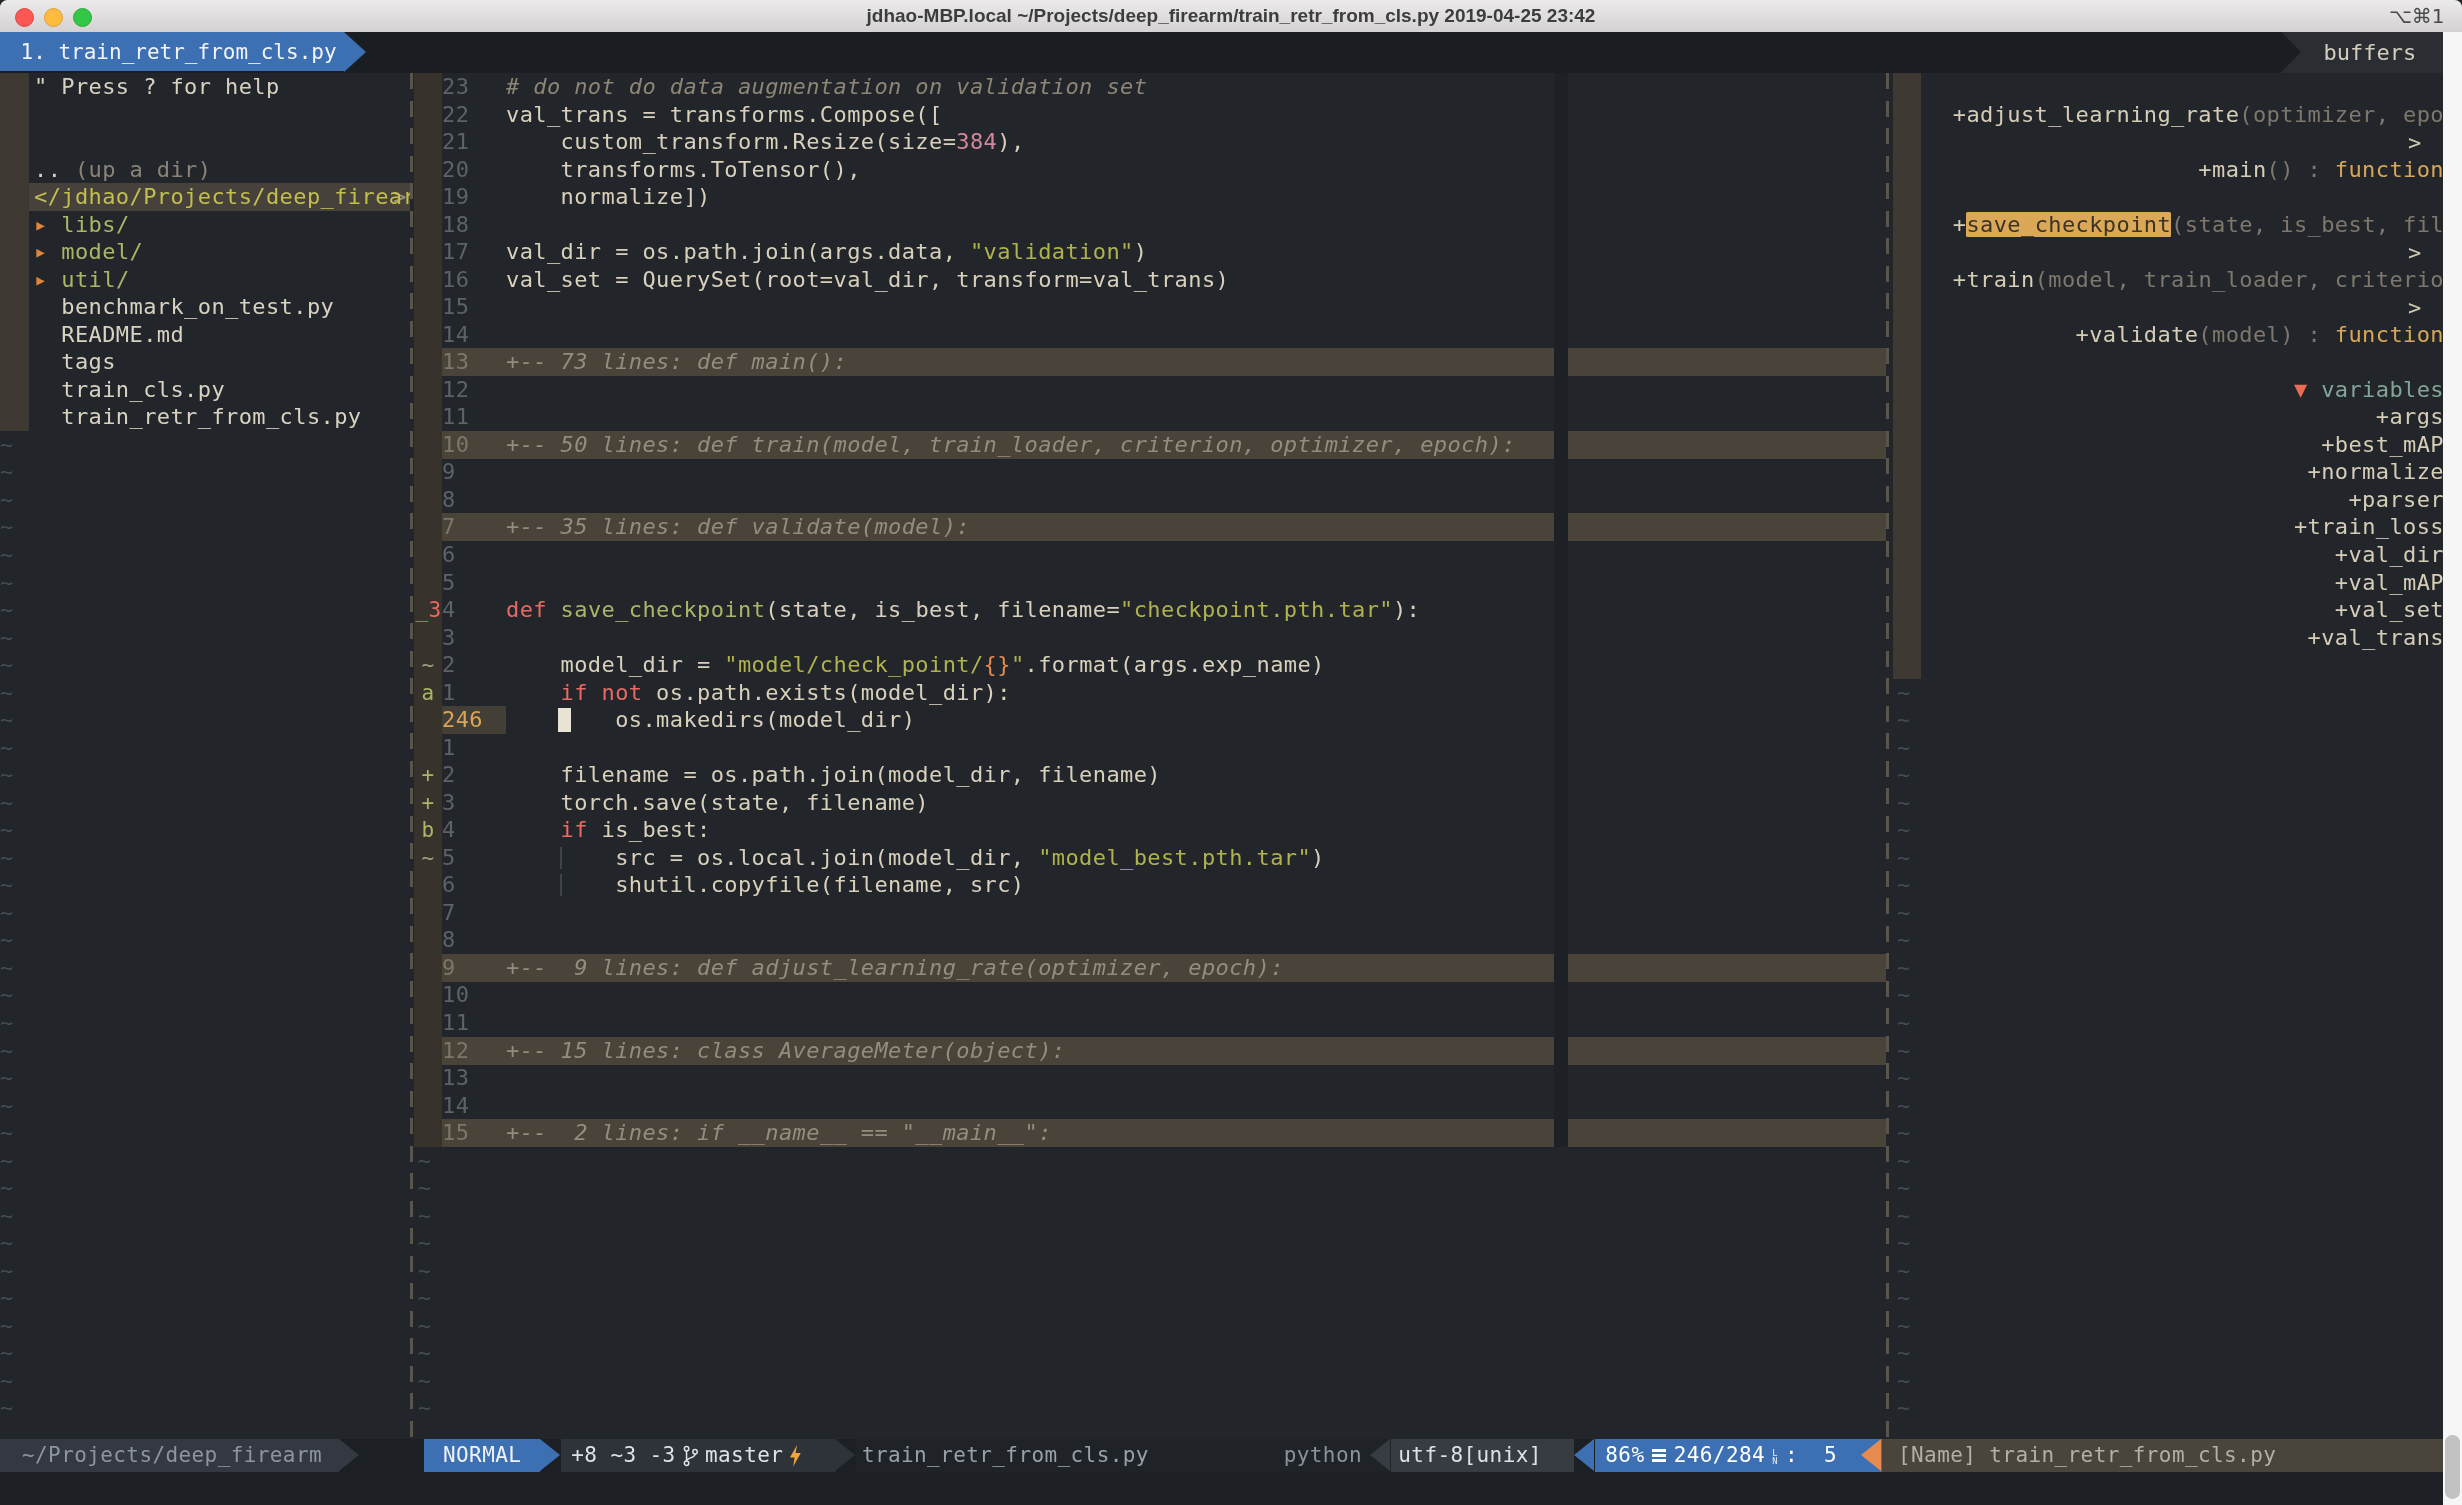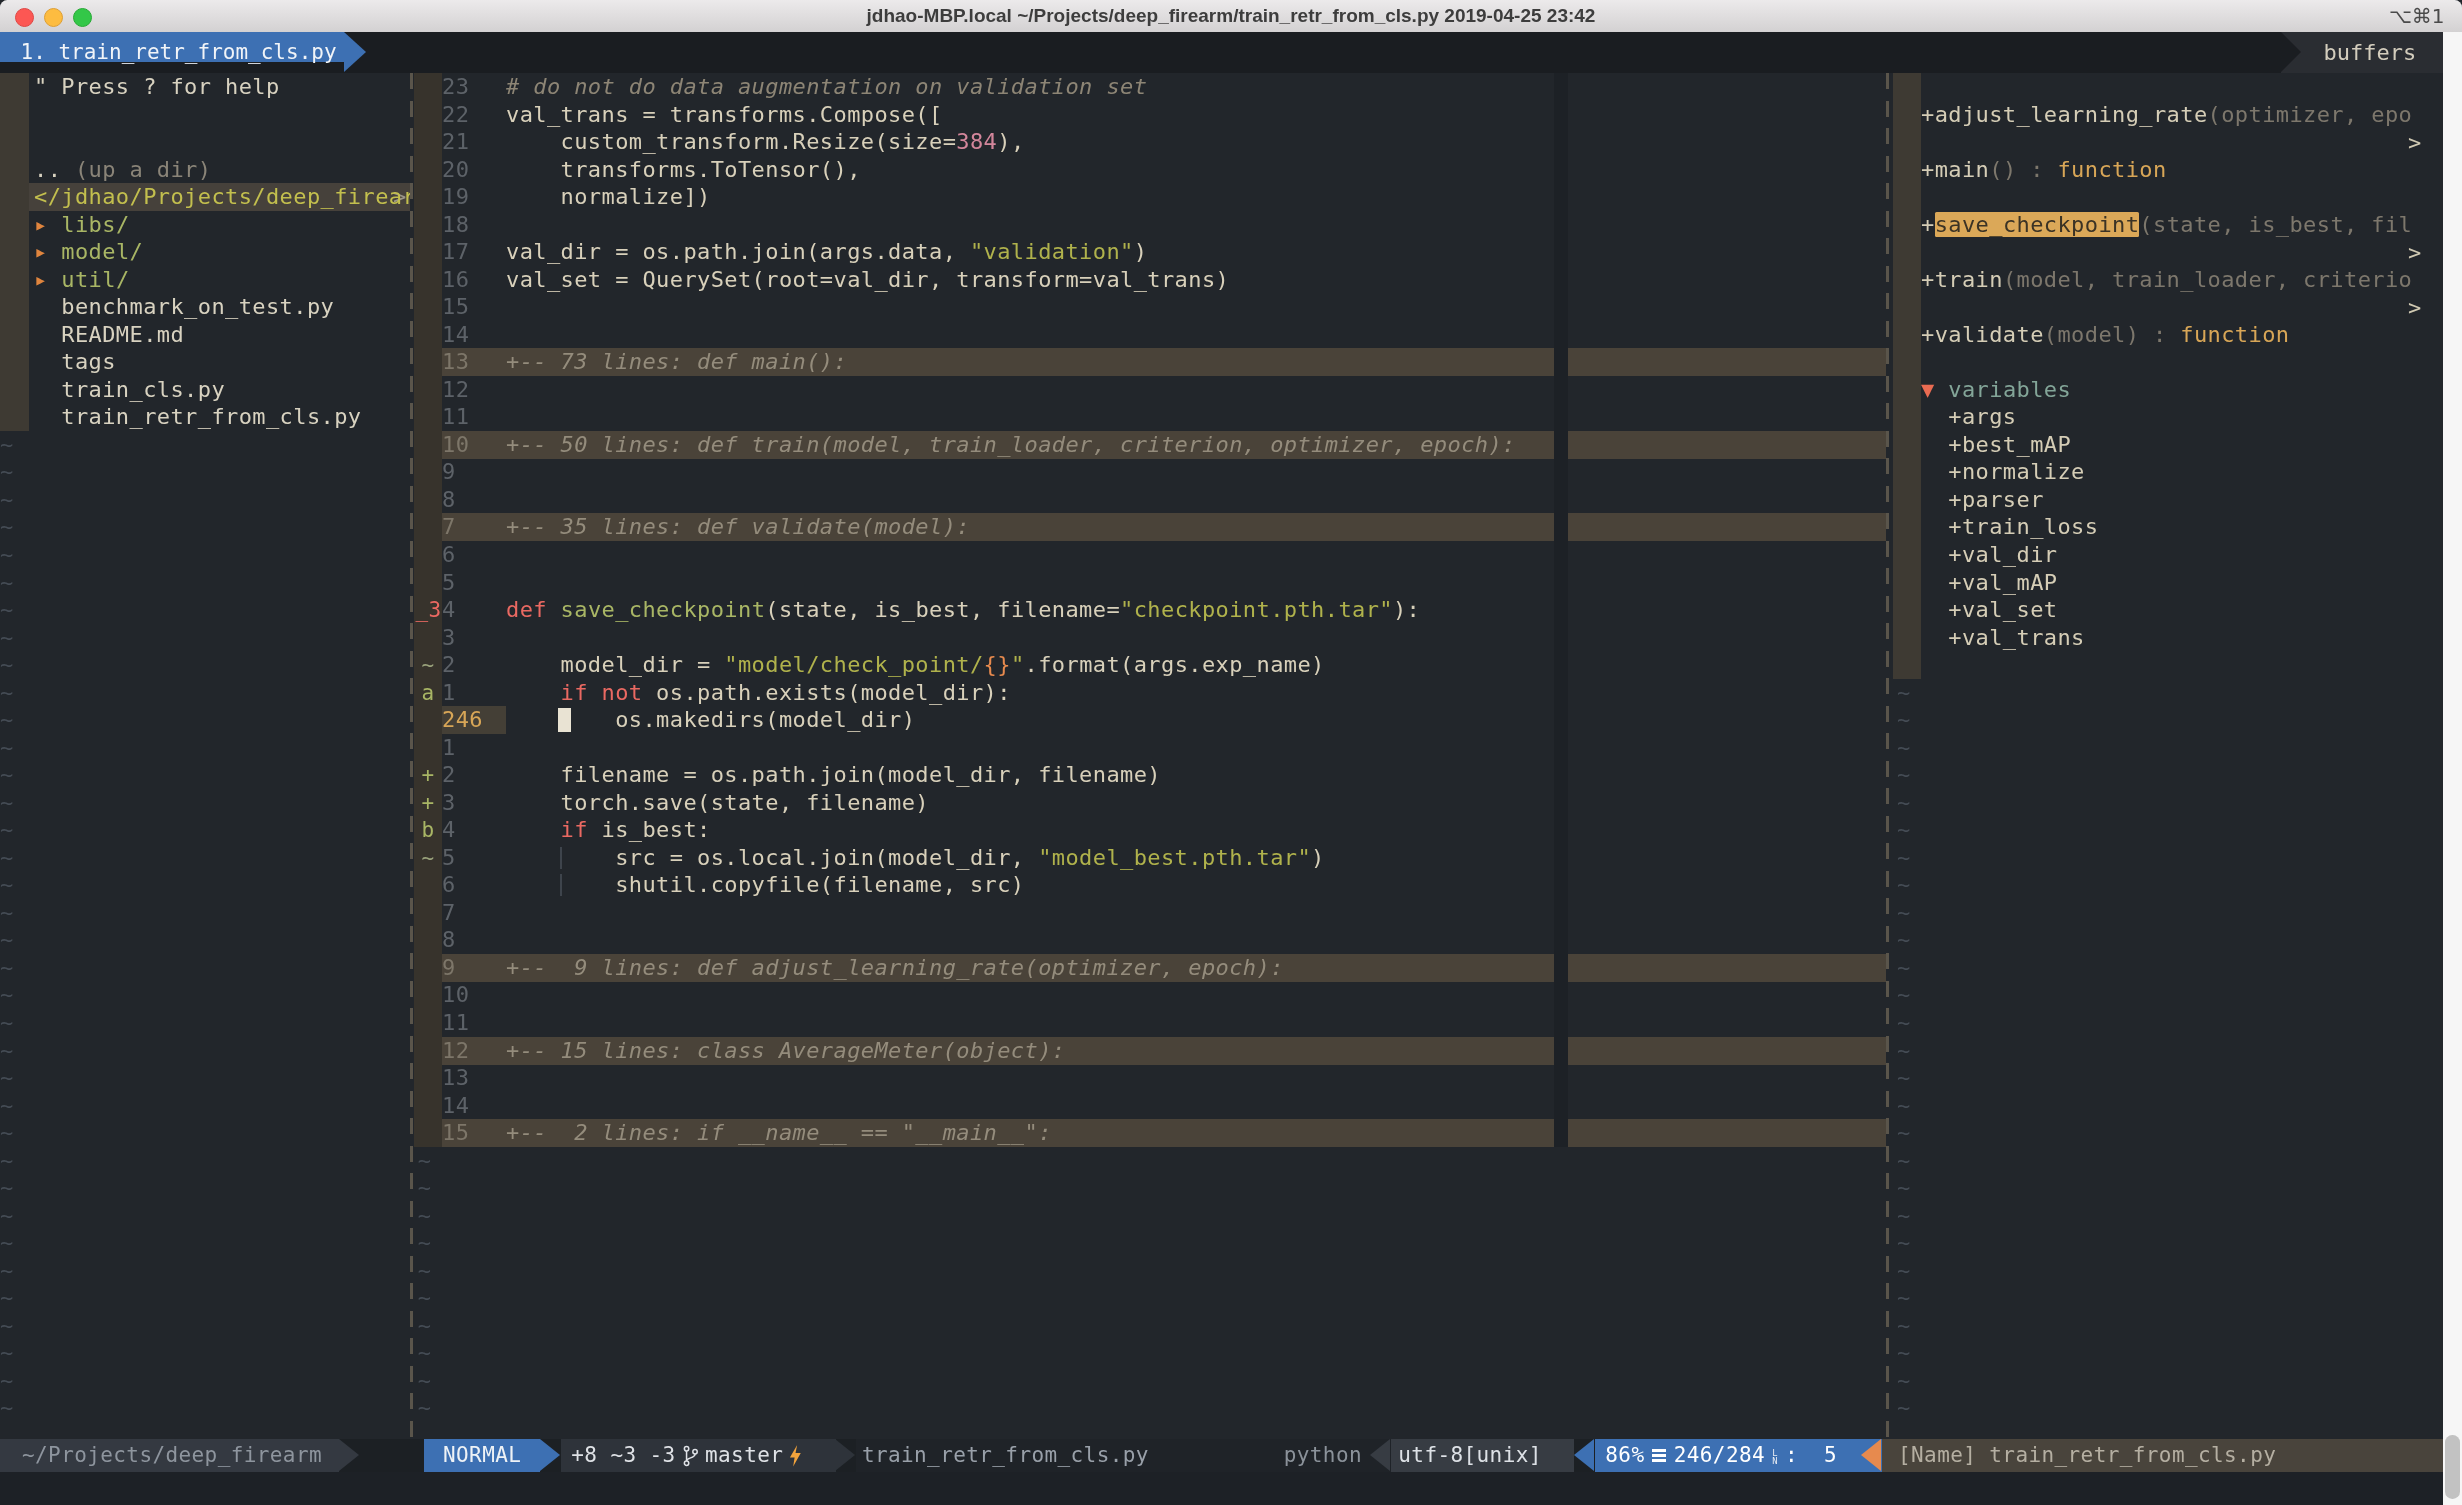--- a/index.html
+++ b/index.html
@@ -22,21 +22,21 @@
   .light{width:17px;height:17px;border-radius:50%;}
   .light.r{background:#fc5753;border:0.7px solid #df4744;}
   .light.y{background:#fdbc40;border:0.7px solid #de9f34;}
   .light.g{background:#33c748;border:0.7px solid #27aa35;}
   .title{position:absolute;left:0;right:0;top:0;height:32px;line-height:32px;text-align:center;
     font-family:"Liberation Sans","DejaVu Sans",sans-serif;font-size:19px;color:#3d3d3d;font-weight:bold;}
   .shortcut{position:absolute;right:17.6px;top:0;height:32px;line-height:32px;
     font-family:"DejaVu Sans",sans-serif;font-size:20px;color:#4a4a4a;}
   
   #tabline{position:absolute;left:0;top:32px;width:2462px;height:41px;background:var(--bgdark);}
-  .tab{position:absolute;left:0;top:0;height:30px;background:var(--blue);padding:0 7.3px 0 20.5px;
+  .tab{position:absolute;left:0;top:0;height:39px;background:var(--blue);padding:0 7.3px 0 20.5px;
     line-height:41px;font-size:21px;color:#f1f4f8;}
   .tabwedge{position:absolute;left:344px;top:0;width:0;height:0;
     border-top:20.5px solid transparent;border-bottom:20.5px solid transparent;border-left:22px solid var(--blue);}
   .bufseg{position:absolute;left:2281px;top:0;width:163px;height:41px;background:#2a2d32;
     line-height:41px;font-size:22px;color:#d3cdbd;text-align:center;padding-left:14.7px;box-sizing:border-box;}
   .bufnotch{position:absolute;left:2281px;top:0;width:0;height:0;
     border-top:20.5px solid transparent;border-bottom:20.5px solid transparent;border-left:20.5px solid var(--bgdark);}
   
   #content{position:absolute;left:0;top:73px;width:2462px;height:1365px;background:var(--bg);}
   #nerdtree{position:absolute;left:0;top:0;width:410px;height:1365px;overflow:hidden;}
@@ -68,21 +68,21 @@
   .etext{position:absolute;left:92px;white-space:pre;z-index:2;}
   .txt{color:var(--txt);} .cmt{color:var(--cmt);font-style:italic;}
   .foldt{color:var(--foldtext);font-style:italic;}
   .kw{color:var(--kw);} .fn{color:var(--fn);} .str{color:var(--str);}
   .pink{color:var(--pink);} .org{color:var(--orange);}
   .guide{position:absolute;left:146px;top:2.9px;bottom:2.9px;width:1.5px;background:#3e444c;z-index:2;}
   .cursor{position:absolute;left:144px;top:2.2px;width:13px;height:23.5px;background:#e9e3d3;z-index:3;}
   .etilde{position:absolute;left:3.7px;color:var(--tilde);z-index:2;}
   
   .tfoldcol{position:absolute;left:2.2px;top:0;width:28px;height:606px;background:#3e3a33;}
-  .trow{padding-left:30px;color:#d5cdb6;}
+  .trow{padding-left:30px;color:#d5cdb6;text-align:right;}
   .tgray{color:#7d776c;} .tyellow{color:#d8a657;} .tred{color:#e96b52;} .taqua{color:var(--aqua);}
   .tcream{color:#d5cdb6;}
   .thl{background:var(--hl);color:#3b3325;border-radius:1.5px;}
   .ttrunc{position:absolute;left:517px;color:#d0c9b2;}
   .ttilde{position:absolute;left:5.9px;color:var(--tilde);}
   
   #statusline{position:absolute;left:0;top:1439px;width:2462px;height:33px;background:var(--bgdarker);
     font-size:21px;line-height:33px;letter-spacing:0.4px;}
   .seg{position:absolute;top:0;height:33px;white-space:pre;}
   .arr{position:absolute;top:0;width:0;height:0;border-top:16.5px solid transparent;border-bottom:16.5px solid transparent;}

